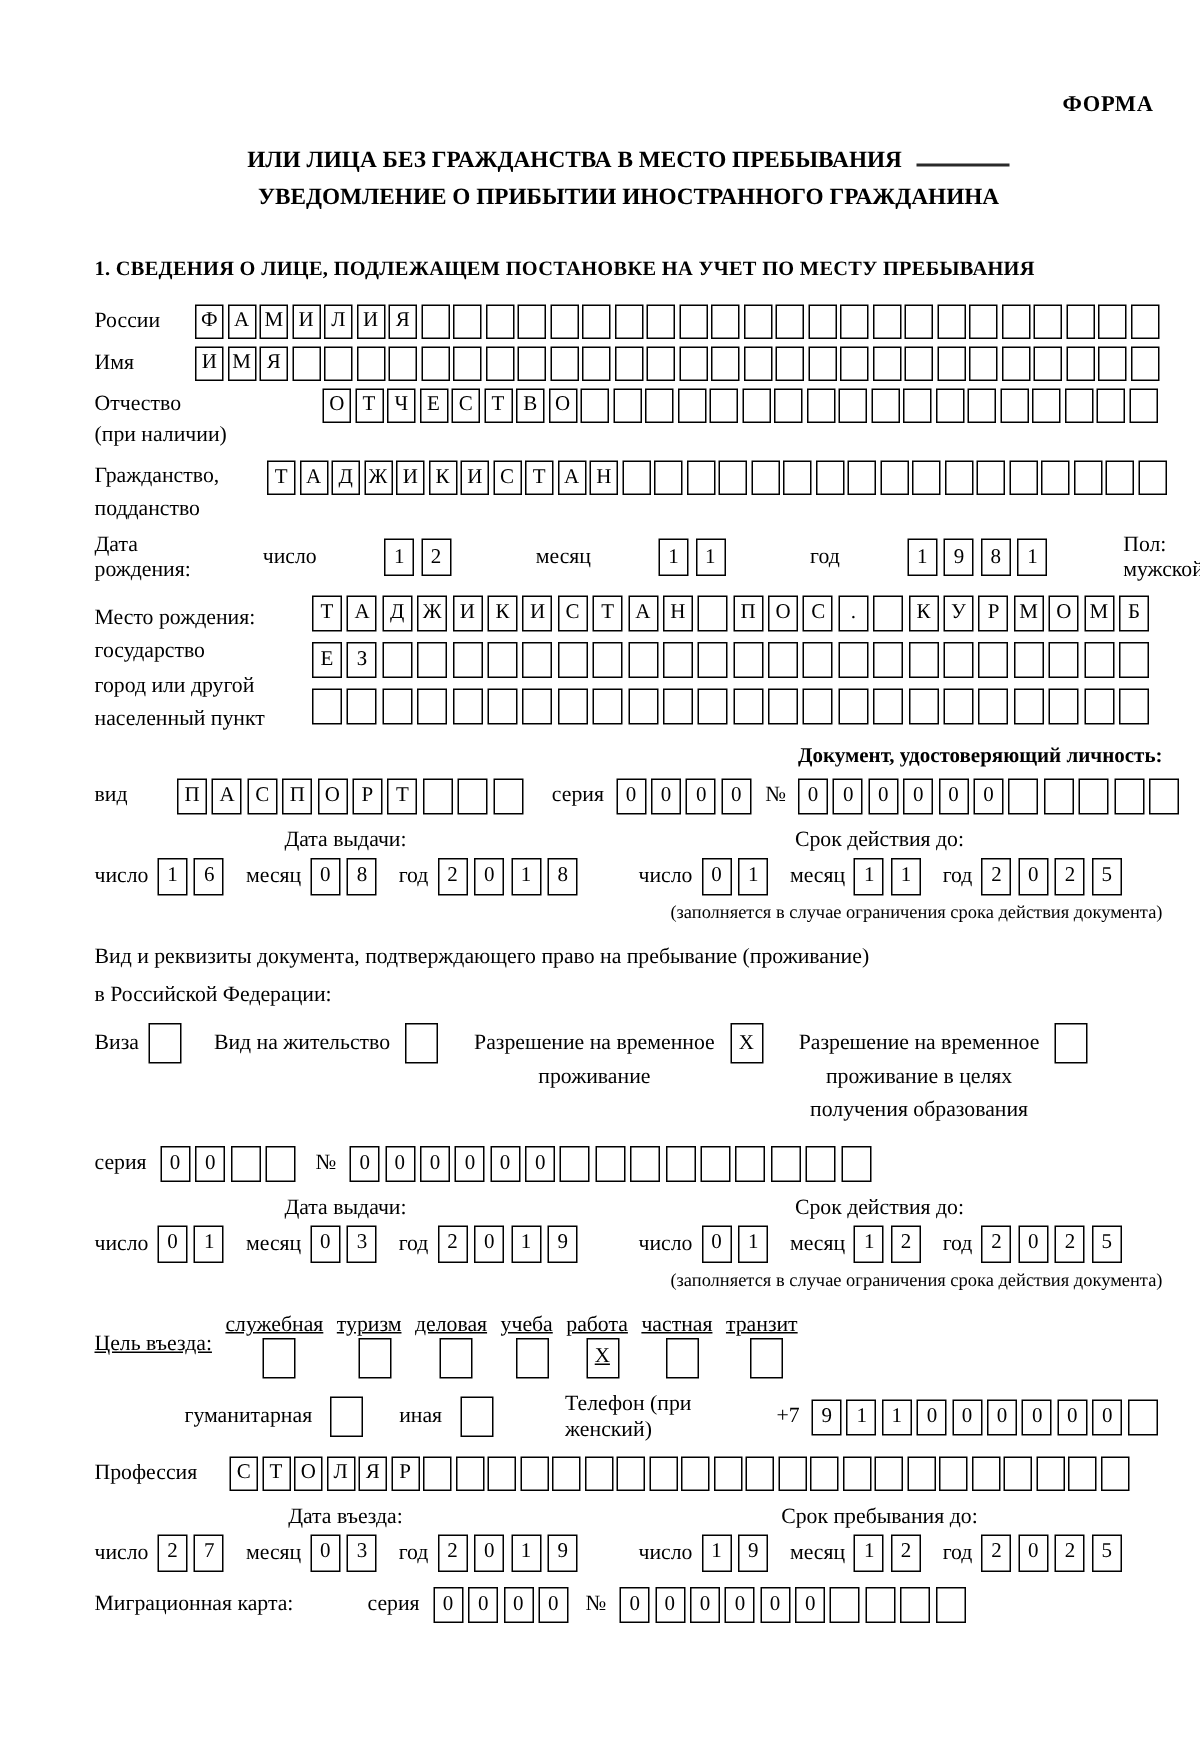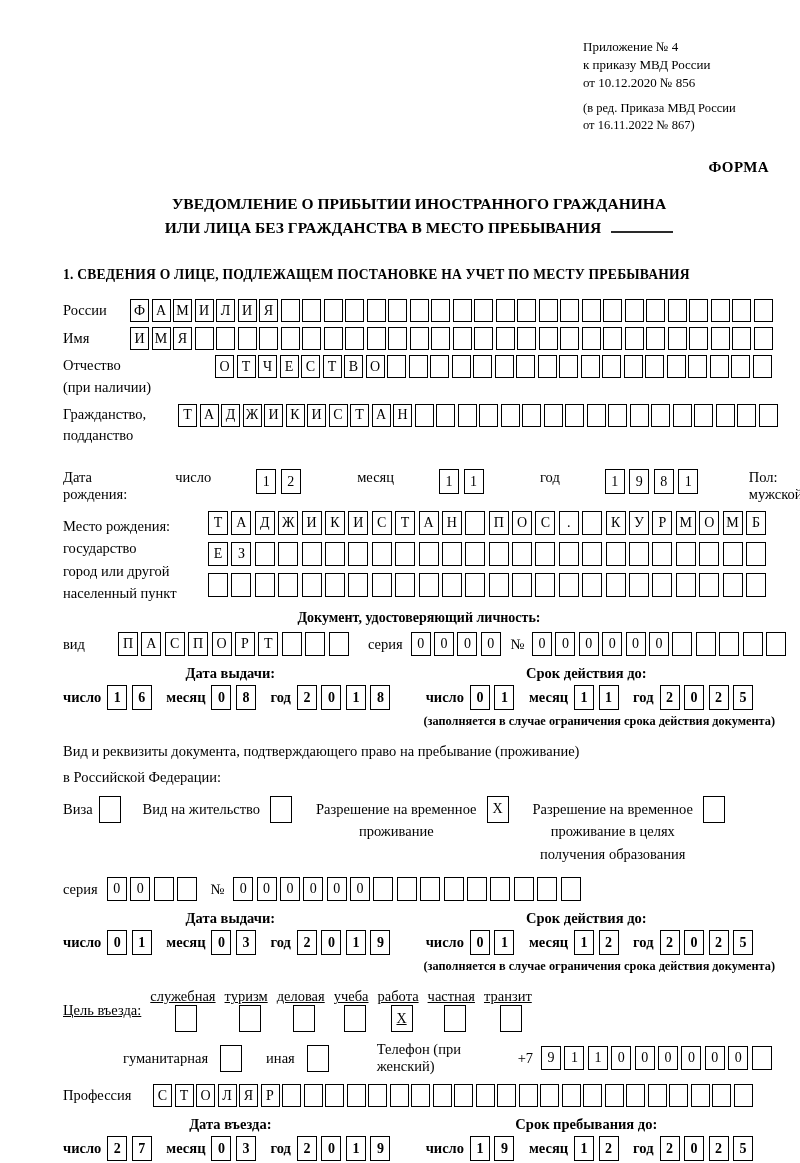--- a/index.html
+++ b/index.html
@@ -31,37 +31,37 @@
   
   .frow { display: flex; align-items: center; margin-top: 5px; }
   .frow-top { display: flex; align-items: flex-start; margin-top: 5px; }
   .flabel { flex: none; }
   .w-fam { width: 67px; }
   .w-pat { width: 152px; }
   .w-cit { width: 115px; }
   .lbl2 { line-height: 1.5; }
 
   
-  .bd-row { display: flex; align-items: flex-start; margin-top: 22px; gap: 38px; }
+  .bd-row { display: flex; align-items: center; margin-top: 4px; gap: 38px; }
   .bd-row .dlabel { margin: 0 7px 0 14px; }
   .bd-row .first { margin-left: 10px; }
 
   
   .bp { display: flex; align-items: center; margin-top: 8px; }
   .bp-labels { width: 145px; line-height: 1.55; flex: none; }
   .bp-cells .cells-row { margin-bottom: 7px; }
 
-  .doc-heading { text-align: center; font-weight: bold; font-size: 14px; margin-top: 2px; }
+  .doc-heading { text-align: right; font-weight: bold; font-size: 14px; margin-top: 2px; }
 
   
   .vid-row { display: flex; align-items: center; margin-top: 6px; }
   .vid-row .gap { margin: 0 8px 0 16px; }
 
   
-  .dates { display: flex; margin-top: 9px; font-weight: bold; }
+  .dates { display: flex; margin-top: 9px; }
   .dates .col-l { width: 47%; }
   .dates .col-r { width: 53%; }
   .dhead { text-align: center; margin-bottom: 3px; }
   .dline { display: flex; align-items: center; }
   .dline .dlabel { margin-right: 6px; }
   .dline .dlabel + .cells { margin-right: 10px; }
   .col-r .dline { padding-left: 28px; }
   .note { text-align: right; font-size: 12.3px; margin-top: 4px; }
 
   .intro { margin-top: 10px; line-height: 1.75; font-family: Liberation Serif, serif; }
@@ -94,35 +94,26 @@
   .mig-row { display: flex; align-items: center; margin-top: 10px; }
   .mig-row .flabel { width: 182px; }
   .mig-row .slabel { margin-right: 9px; }
   .mig-row .num { margin: 0 9px 0 8px; }
 </style>
 </head>
 <body>
 
 <div class="page">
 
-  <div class="appendix">
-    <div>Приложение № 4</div>
-    <div>к приказу МВД России</div>
-    <div>от 10.12.2020 № 856</div>
-    <div class="amend">
-      <div>(в ред. Приказа МВД России</div>
-      <div>от 16.11.2022 № 867)</div>
-    </div>
-  </div>
 
   <div class="forma">ФОРМА</div>
 
   <div class="title">
+    <div><span>ИЛИ ЛИЦА БЕЗ ГРАЖДАНСТВА В МЕСТО ПРЕБЫВАНИЯ</span><span class="title-underline"></span></div>
     <div>УВЕДОМЛЕНИЕ О ПРИБЫТИИ ИНОСТРАННОГО ГРАЖДАНИНА</div>
-    <div><span>ИЛИ ЛИЦА БЕЗ ГРАЖДАНСТВА В МЕСТО ПРЕБЫВАНИЯ</span><span class="title-underline"></span></div>
   </div>
 
   <div class="sec-heading">1. СВЕДЕНИЯ О ЛИЦЕ, ПОДЛЕЖАЩЕМ ПОСТАНОВКЕ НА УЧЕТ ПО МЕСТУ ПРЕБЫВАНИЯ</div>
 
   <div class="frow" style="margin-top:16px">
     <span class="flabel w-fam">России</span>
     <span class="cells">
         <span class="cell">Ф</span>
         <span class="cell">А</span>
         <span class="cell">М</span>

